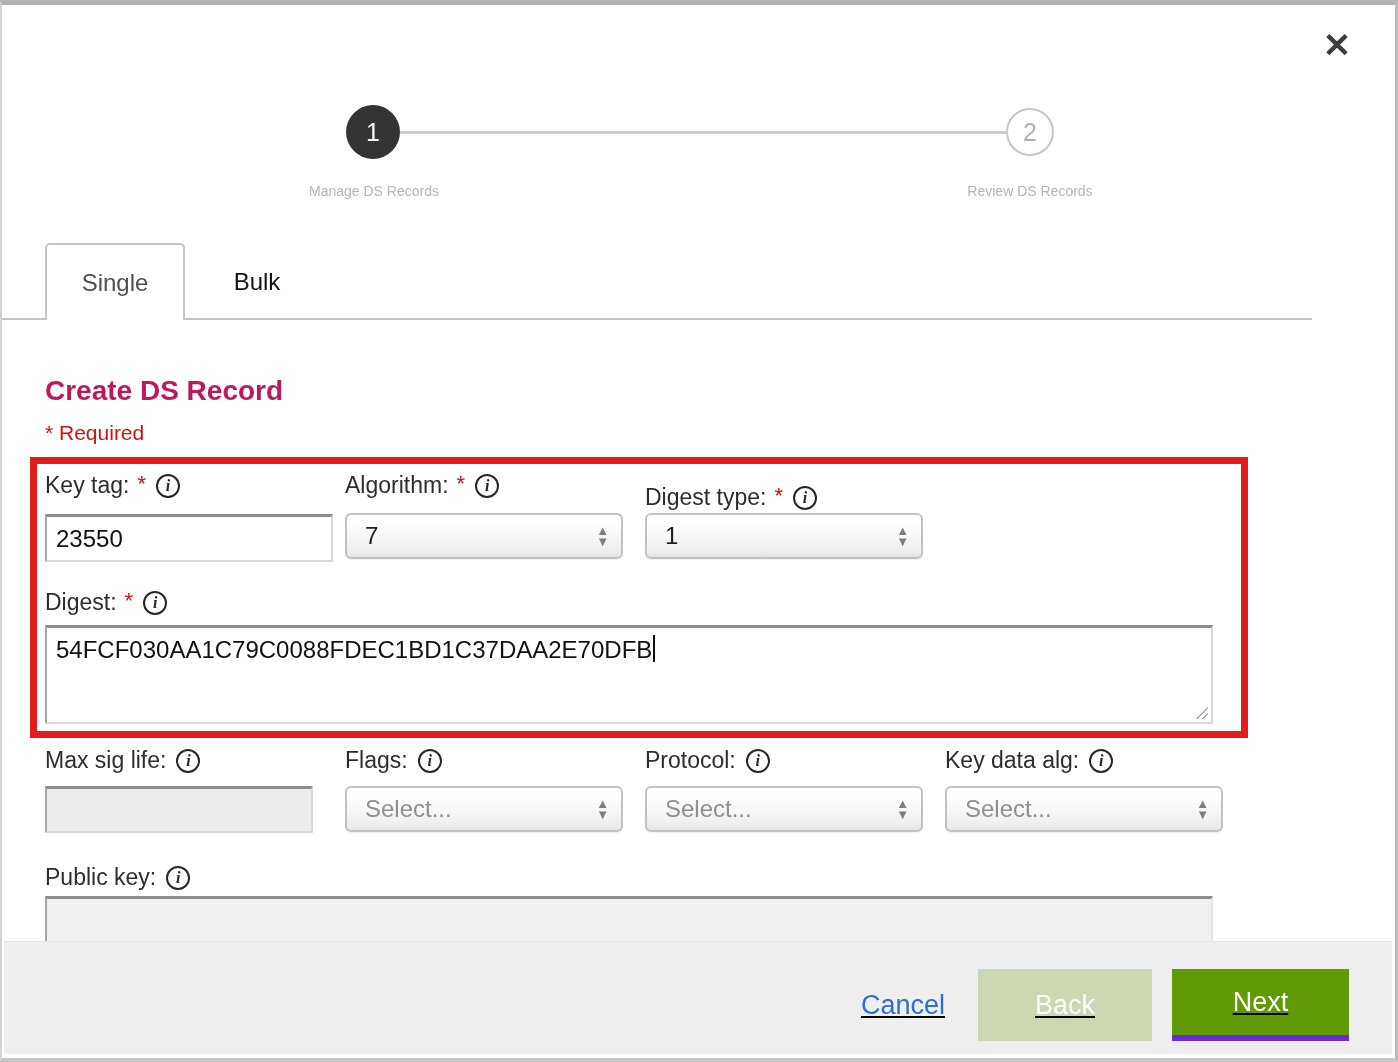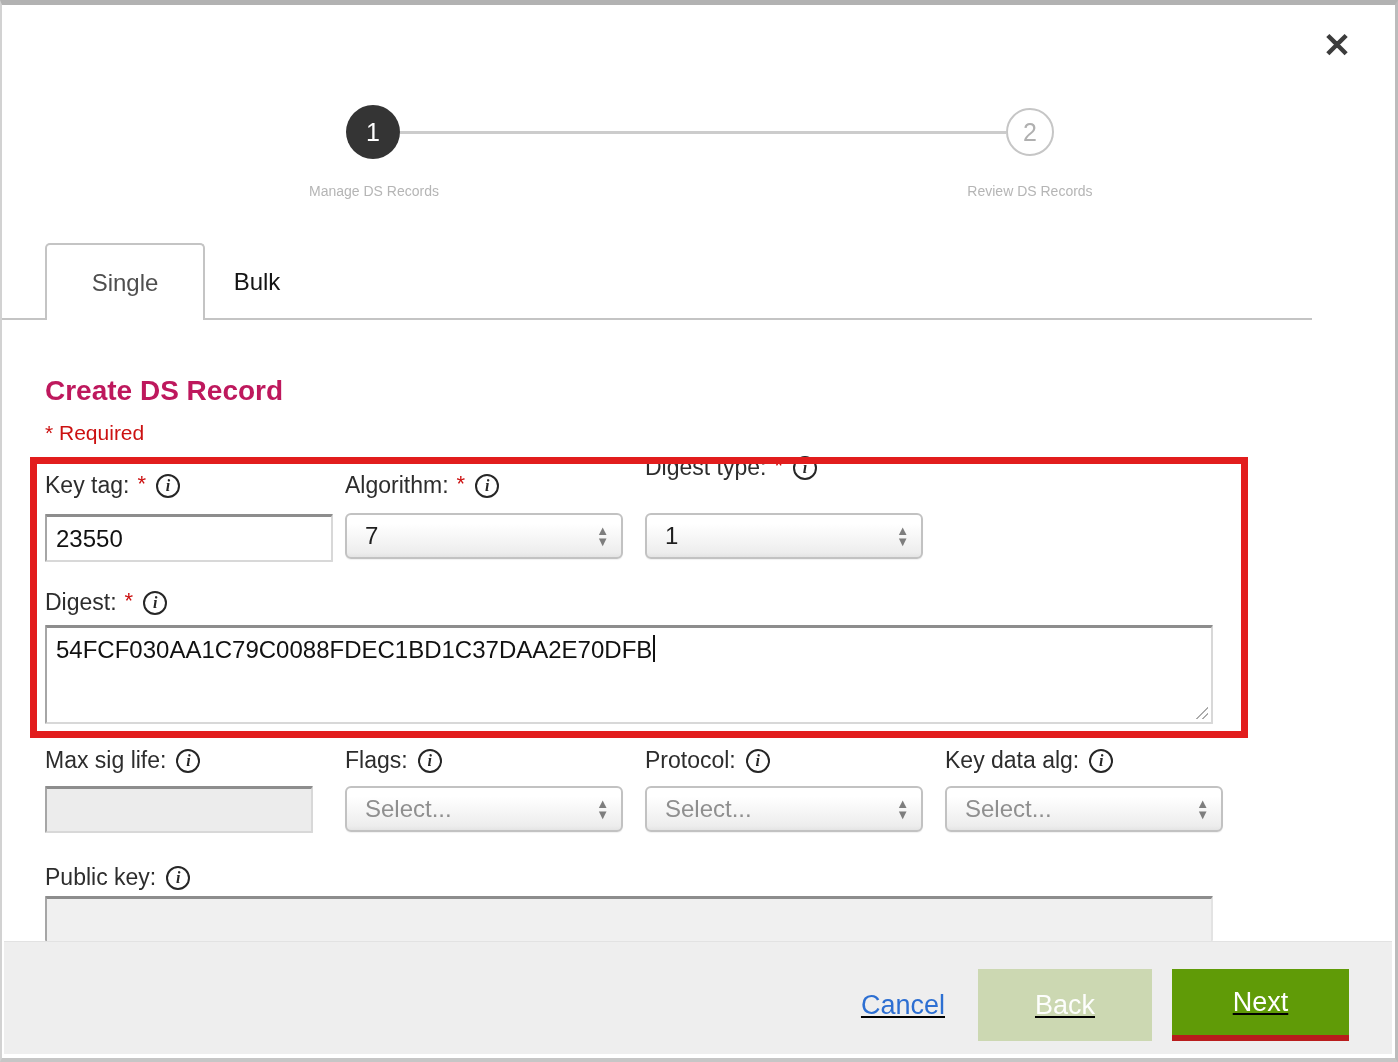--- a/index.html
+++ b/index.html
@@ -54,21 +54,21 @@
   .tabs-underline {
     position: absolute; left: 0; top: 313px;
     width: 1310px; height: 2px; background: #c4c4c4;
   }
   .tab {
     position: absolute; top: 238px; height: 77px;
     display: flex; align-items: center; justify-content: center;
     font-size: 24px; cursor: pointer;
   }
   .tab.active {
-    left: 43px; width: 160px;
+    left: 43px; width: 140px;
     background: #ffffff; z-index: 2;
     border: 2px solid #c4c4c4; border-bottom: none;
     border-radius: 5px 5px 0 0;
     color: #4f4f4f;
   }
   .tab.inactive { left: 183px; width: 144px; color: #141414; }
   
   .page-title {
     position: absolute; left: 43px; top: 350px;
     font-size: 28px; font-weight: 700; color: #be185d; margin-top: 20px;
@@ -156,21 +156,21 @@
   .btn {
     height: 72px; display: flex; align-items: center; justify-content: center;
     font-size: 27px; cursor: pointer; border: none;
   }
   .btn.back {
     width: 174px; background: #ccd8b2; color: rgba(255,255,255,0.96);
     margin-right: 20px; cursor: default;
   }
   .btn.next {
     width: 177px; background: #609b07; color: #ffffff;
-    border-bottom: 6px solid #b91c1c;
+    border-bottom: 6px solid #6d28d9;
   }
 </style>
 </head>
 <body>
 
 <div class="modal">
 
   <div class="close-btn">✕</div>
 
   <div class="step-line"></div>
@@ -195,21 +195,21 @@
   <div class="field-label" style="left:43px; top:467px;">
     <span>Key tag:</span>
     <span class="req-mark">*</span>
     <span class="info-icon">i</span>
   </div>
   <div class="field-label" style="left:343px; top:467px;">
     <span>Algorithm:</span>
     <span class="req-mark">*</span>
     <span class="info-icon">i</span>
   </div>
-  <div class="field-label" style="left:643px; top:449px;">
+  <div class="field-label" style="left:643px; top:479px;">
     <span>Digest type:</span>
     <span class="req-mark">*</span>
     <span class="info-icon">i</span>
   </div>
 
   <input class="text-input" style="left: 43px; top: 509px; width: 288px; height: 48px;" value="23550">
   <div class="select-box" style="left:343px; top:508px; width:278px;">
     <span>7</span>
     <span class="select-arrows">
       <span>▲</span>

